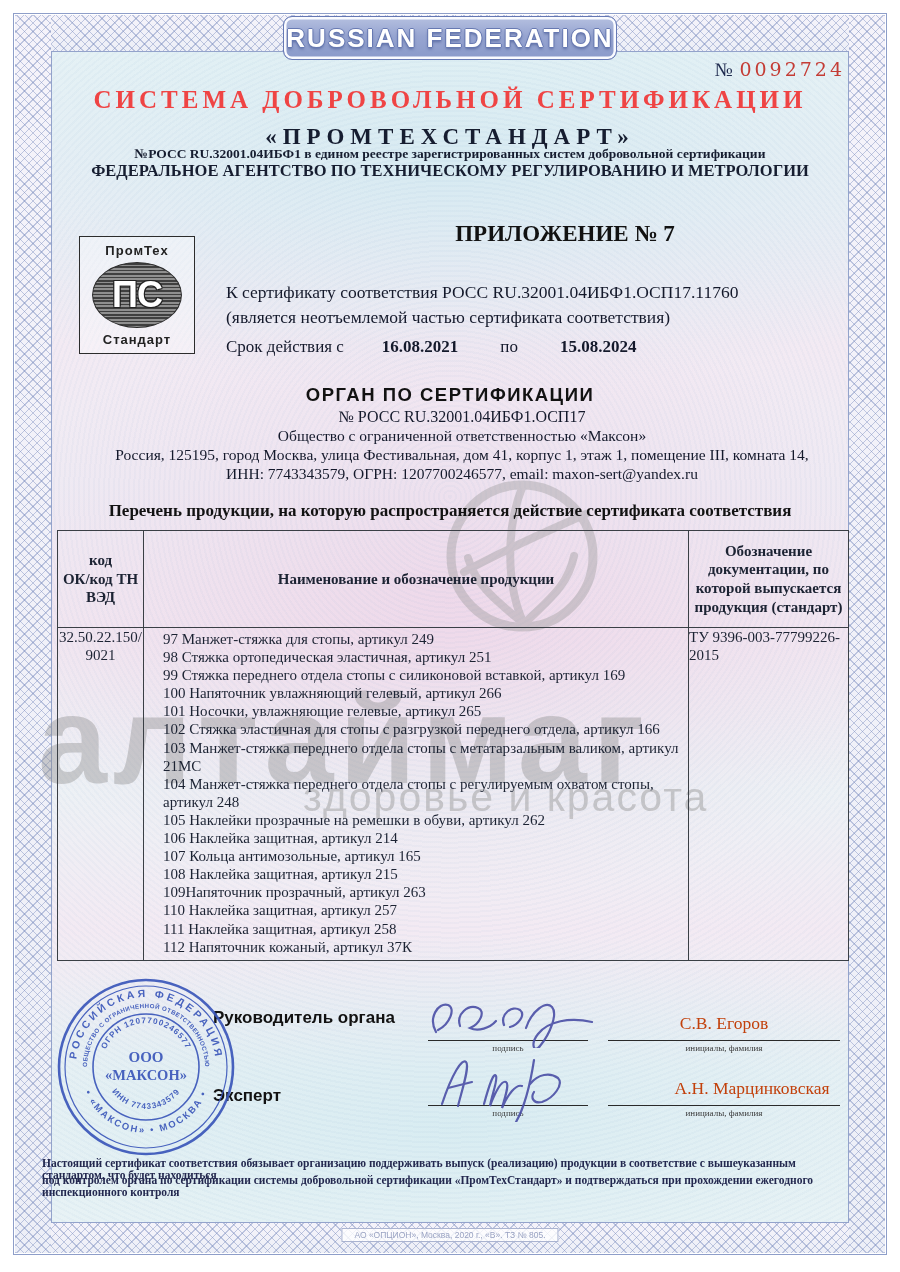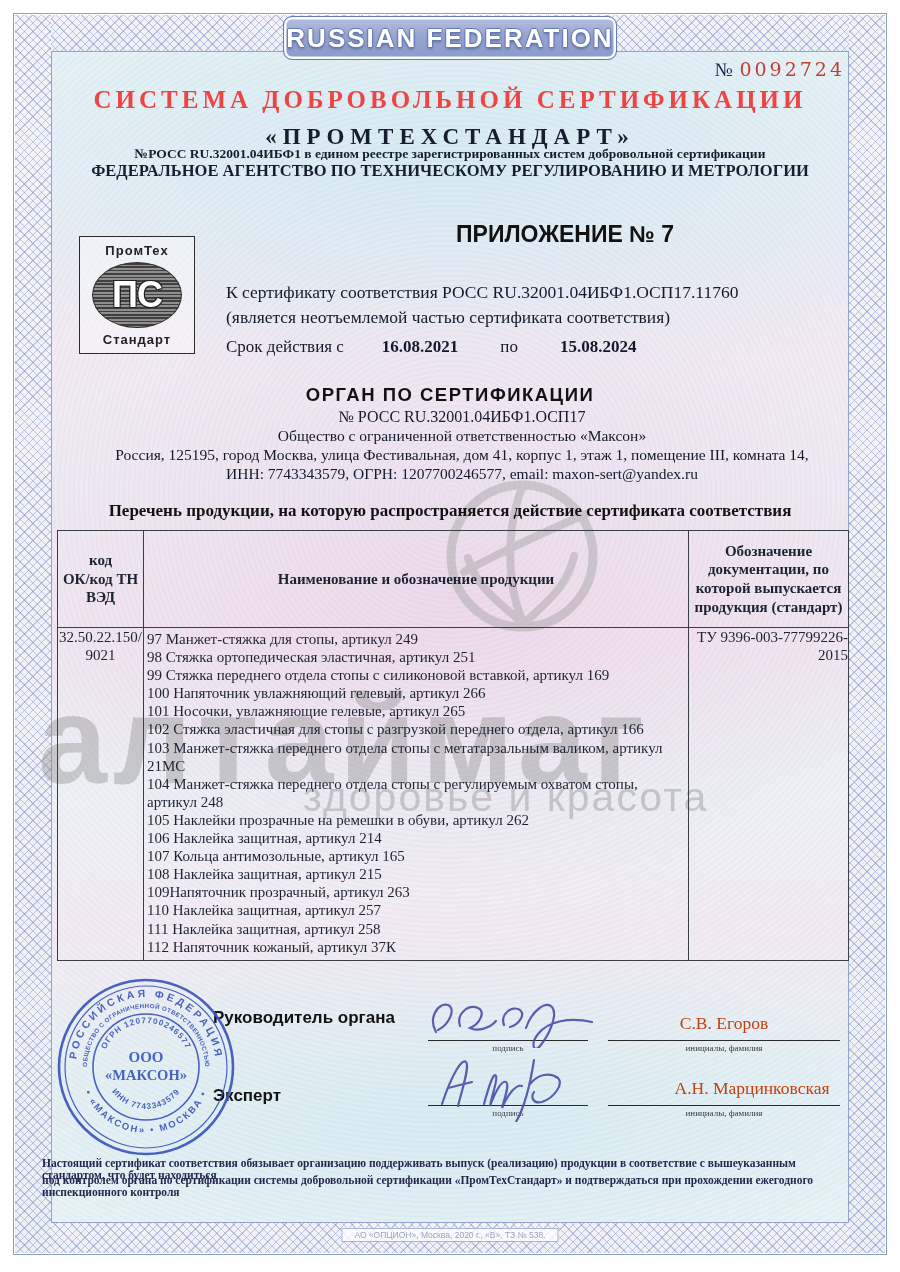--- a/index.html
+++ b/index.html
@@ -32,21 +32,21 @@
     text-shadow:0 1px 0 #6779b2,0 -1px 0 #6779b2,1px 0 0 #6779b2,-1px 0 0 #6779b2,0 2px 3px rgba(40,60,120,.55);}
   
   .abs{position:absolute;z-index:5;}
   .docnum{top:58px;right:55px;font-size:19px;color:#1e2a4e;letter-spacing:1px;}
   .docnum b{color:#c43c35;font-weight:normal;letter-spacing:3px;font-family:"DejaVu Serif",serif;}
   .ctr{left:0;width:100%;text-align:center;}
   .h1{top:86px;font-weight:bold;font-size:25px;letter-spacing:4px;color:#ef4444;}
   .h2{top:124px;font-weight:bold;font-size:23px;letter-spacing:6px;color:#161d30;}
   .registry{top:146px;font-weight:bold;font-size:13.5px;color:#161d30;}
   .agency{top:161px;font-weight:bold;font-size:16.5px;color:#161d30;}
-  .apx-title{top:221px;left:240px;width:650px;text-align:center;font-family:Liberation Sans, sans-serif;
+  .apx-title{top:221px;left:240px;width:650px;text-align:center;font-family:Liberation Serif, serif;
     font-weight:bold;font-size:23px;color:#121212;}
   
   .logo{left:79px;top:236px;width:116px;height:118px;border:1.5px solid #2c2c2c;background:rgba(255,255,255,.35);
     display:flex;flex-direction:column;align-items:center;justify-content:space-between;padding:6px 2px;box-sizing:border-box;}
   .logo .arc{font-family:"Liberation Sans",sans-serif;font-weight:bold;font-size:13px;color:#222;letter-spacing:1px;}
   .logo .oval{width:88px;height:64px;border-radius:50%;border:1.5px solid #2c2c2c;
     background:repeating-linear-gradient(180deg,#3f3f3f 0 1.6px,#8f8f8f 1.6px 3.4px);
     display:flex;align-items:center;justify-content:center;}
   .logo .oval span{font-family:"Liberation Sans",sans-serif;font-weight:bold;font-size:36px;letter-spacing:-1px;color:#fff;
     text-shadow:1px 1px 0 #222,-1px -1px 0 #222,1px -1px 0 #222,-1px 1px 0 #222;}
@@ -63,22 +63,22 @@
   table.prod{position:absolute;left:57px;top:530px;width:788px;z-index:4;border-collapse:collapse;table-layout:fixed;}
   table.prod td{border:1.5px solid #3a3f45;padding:0;vertical-align:top;background:transparent;}
   td.c1{width:85px;} td.c2{width:544px;} td.c3{width:159px;}
   .th{font-weight:bold;font-size:15px;text-align:center;}
   .hcell{height:96px;display:flex;flex-direction:column;align-items:center;justify-content:center;line-height:1.25;}
   .hname{max-width:310px;margin:0 auto;text-align:center;}
   .hdoc{max-width:150px;margin:0 auto;}
   .bcell{font-size:15px;line-height:18.1px;}
   .code{ text-align:center;padding-top:2px;}
   .plist{padding:2px 4px 4px 3px;}
-  .plist div{white-space:normal;}
-  .std{text-align:right;padding-top:2px;}
+  .plist div{white-space:normal;margin-left:16px;}
+  .std{text-align:left;padding-top:2px;}
   
   .sig-label{font-family:"Liberation Sans",sans-serif;font-weight:bold;font-size:17px;color:#121212;z-index:5;}
   .rule{position:absolute;border-bottom:1.3px solid #2a2a2a;z-index:5;}
   .caption{position:absolute;font-size:9px;color:#3a3a3a;text-align:center;z-index:5;}
   .sig-name{position:absolute;font-size:17.5px;color:#c2410c;text-align:center;z-index:5;}
   .sigimg{position:absolute;z-index:6;}
   .stamp{position:absolute;left:55px;top:976px;z-index:6;opacity:.92;}
   
   .wm{position:absolute;z-index:3;font-family:"Liberation Sans",sans-serif;}
   .wm-word{left:38px;top:678px;font-size:124px;font-weight:bold;letter-spacing:6px;color:#8f8f8f;opacity:.40;line-height:1;}
@@ -91,21 +91,21 @@
     font-size:8.5px;color:#99a2c2;white-space:nowrap;font-family:"Liberation Sans",sans-serif;}
 </style>
 </head>
 <body>
 
 <div class="page">
 
   <div class="frame-outer"></div>
   <div class="band band-top"></div>
   <div class="band band-bottom">
-    <div class="printbox">АО «ОПЦИОН», Москва, 2020 г., «В». ТЗ № 538.</div>
+    <div class="printbox">АО «ОПЦИОН», Москва, 2020 г., «В». ТЗ № 805.</div>
   </div>
   <div class="band band-left"></div>
   <div class="band band-right"></div>
   <div class="paper"></div>
 
   <svg class="abs wm wm-leaf" width="165" height="165" viewBox="0 0 165 165">
     <g fill="none" stroke="#9b9b9b" stroke-linecap="round">
       <circle cx="82" cy="82" r="71" stroke-width="9"></circle>
       <path d="M82 14 C66 54 66 112 84 150" stroke-width="8"></path>
       <path d="M84 150 C58 128 36 112 28 84" stroke-width="8"></path>

